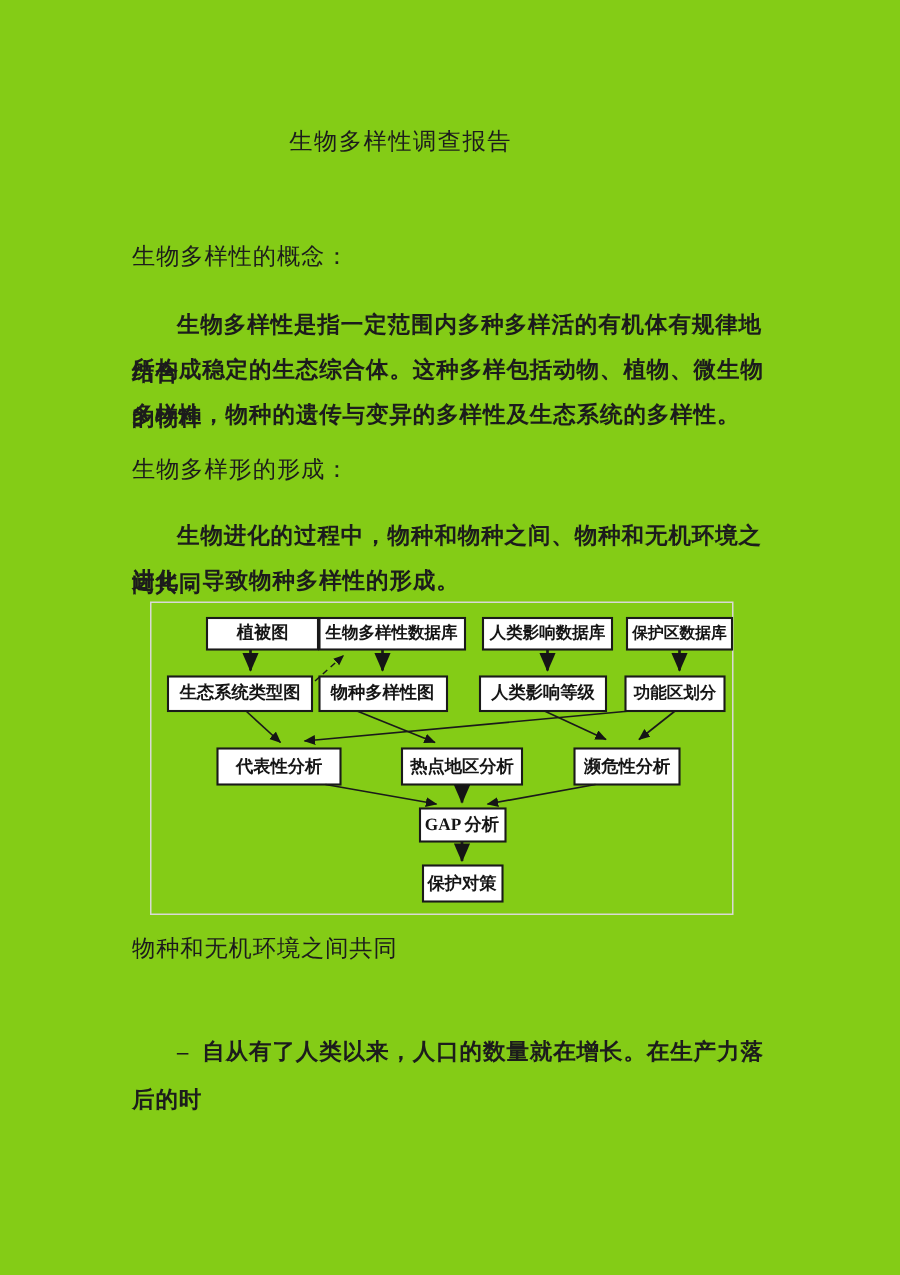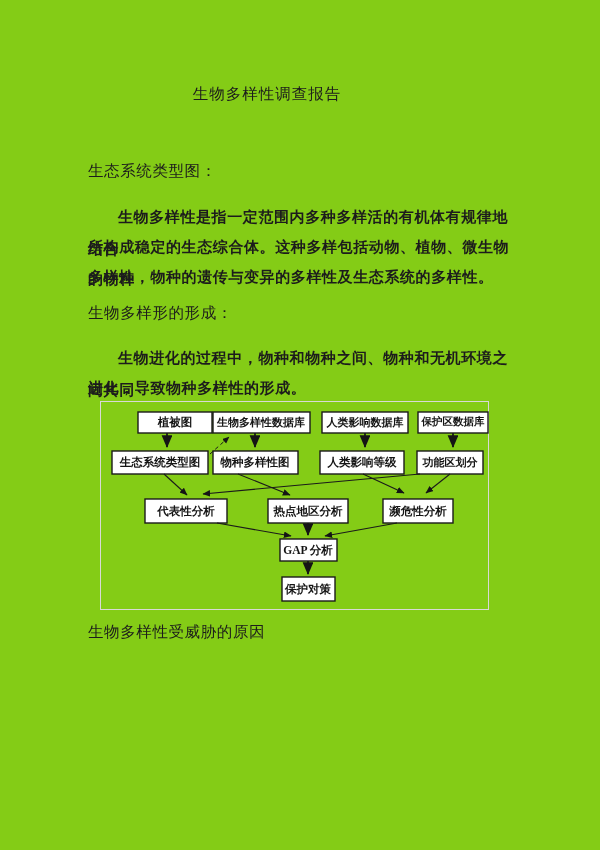--- a/index.html
+++ b/index.html
@@ -48,21 +48,21 @@
     fill:#151515;
   }
 </style>
 </head>
 <body>
 
 <div class="page">
 
   <div class="doc-title">生物多样性调查报告</div>
 
-  <div class="heading h-concept">生态系统类型图：</div>
+  <div class="heading h-concept">生物多样性的概念：</div>
   <div class="para p-concept">
       <div class="line">生物多样性是指一定范围内多种多样活的有机体有规律地结合</div>
       <div class="line">所构成稳定的生态综合体。这种多样包括动物、植物、微生物的物种</div>
       <div class="line">多样性，物种的遗传与变异的多样性及生态系统的多样性。</div>
     </div>
 
   <div class="heading h-formation">生物多样形的形成：</div>
   <div class="para p-formation">
       <div class="line">生物进化的过程中，物种和物种之间、物种和无机环境之间共同</div>
       <div class="line">进化，导致物种多样性的形成。</div>
@@ -146,17 +146,18 @@
         <line x1="264" y1="75" x2="305" y2="94" stroke-width="1.1" marker-end="url(#arw)"></line>
         <line x1="351" y1="75" x2="327" y2="94" stroke-width="1.1" marker-end="url(#arw)"></line>
         <line x1="118" y1="124" x2="192" y2="137" stroke-width="1.1" marker-end="url(#arw)"></line>
         <line x1="209" y1="124" x2="209" y2="136" stroke-width="1.8" marker-end="url(#arw)"></line>
         <line x1="298" y1="124" x2="226" y2="137" stroke-width="1.1" marker-end="url(#arw)"></line>
         <line x1="209" y1="162" x2="209" y2="175" stroke-width="1.8" marker-end="url(#arw)"></line>
       </g>
     </svg>
   </div>
 
-  <div class="heading h-threat">生物多样性受威胁的原因</div>
+  <div class="heading h-threat">物种和无机环境之间共同</div>
   <div class="para p-reason">
+      <div class="line">–  自从有了人类以来，人口的数量就在增长。在生产力落后的时</div>
     </div>
 
 </div>
 
 </body></html>

